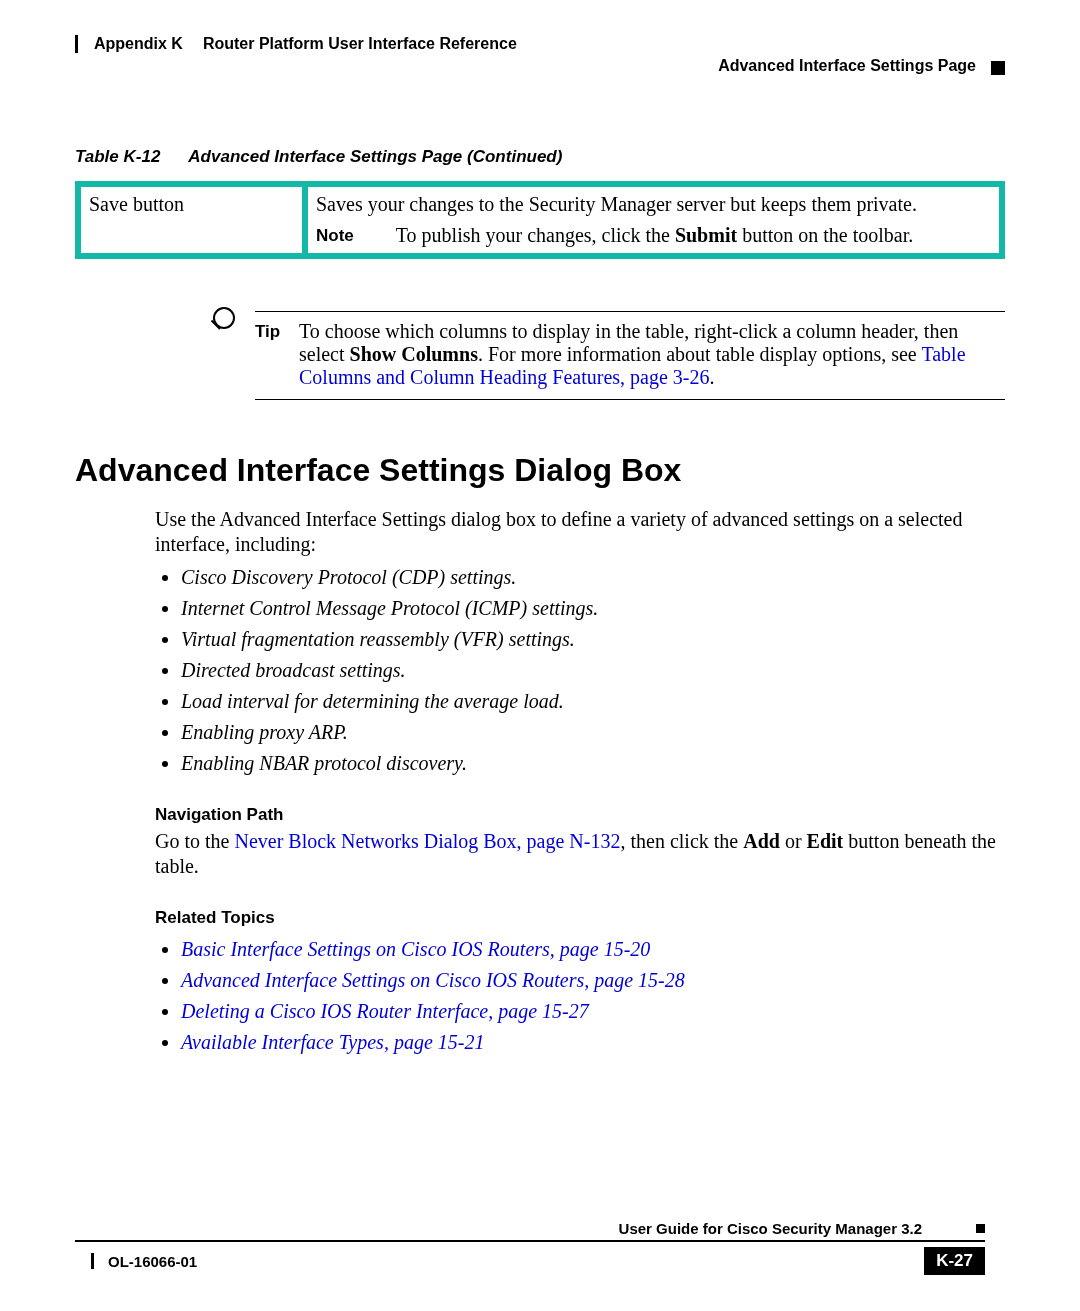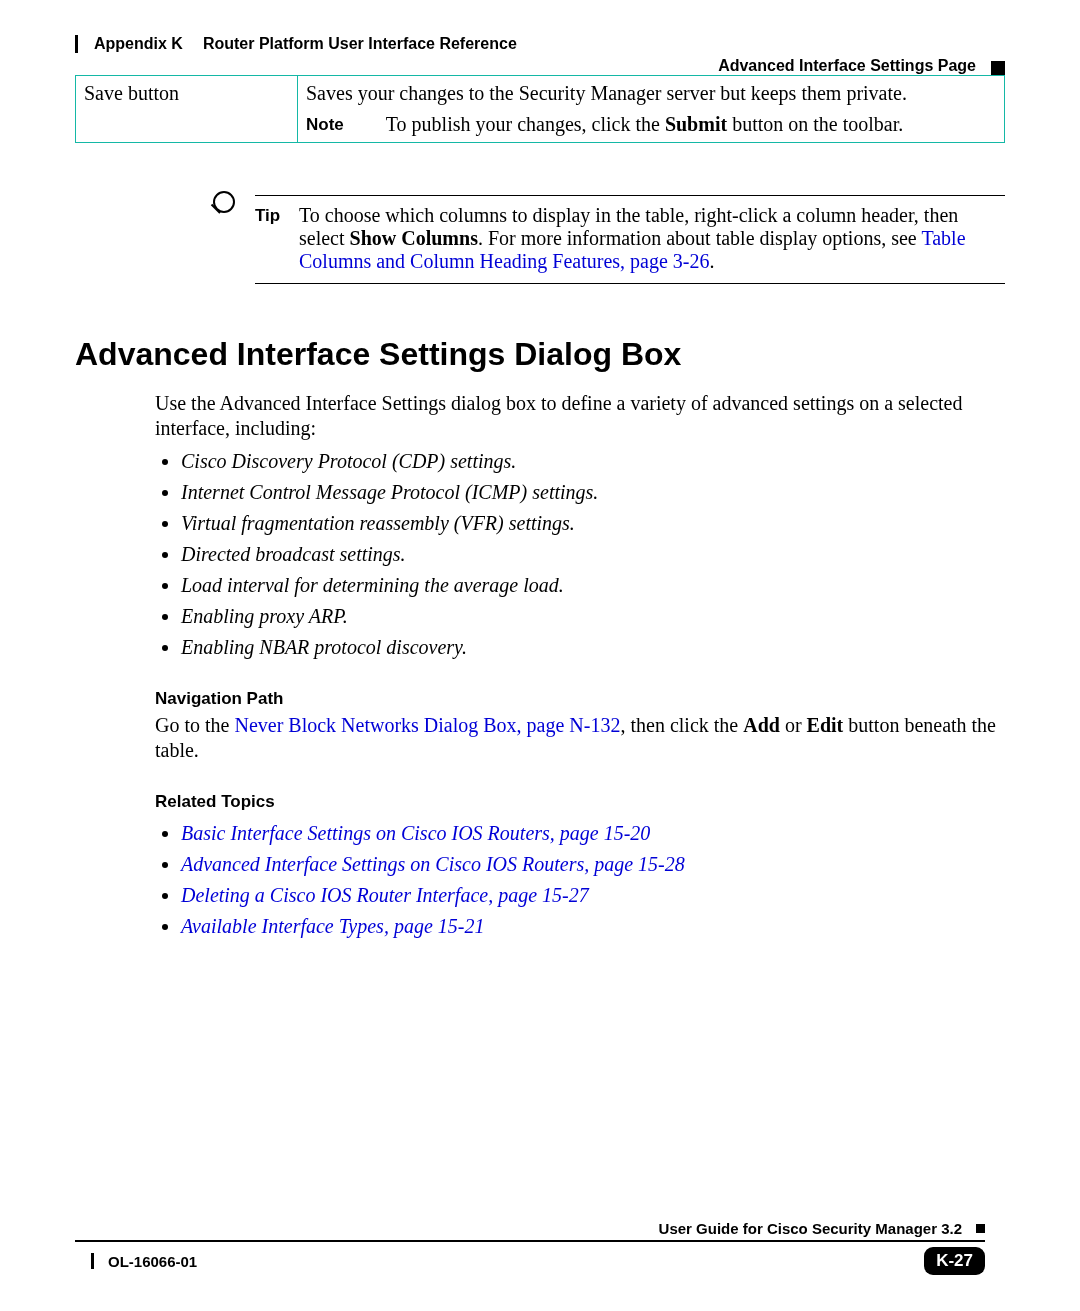--- a/index.html
+++ b/index.html
@@ -57,21 +57,21 @@
       margin-bottom: 14px;
     }
     .caption .gap { display: inline-block; width: 28px; }
     table.kvtable {
       width: 100%;
       border-collapse: collapse;
       font-family: "Times New Roman", Times, serif;
       font-size: 20px;
     }
     table.kvtable td {
-      border: 1px solid #14b8a6;
+      border: 6px solid #14b8a6;
       vertical-align: top;
       padding: 6px 8px;
       margin-top: 28px;
     }
     table.kvtable td.c1 {
       width: 205px;
     }
     .note-row {
       margin-top: 8px;
       display: flex;
@@ -180,20 +180,21 @@
       left: 75px;
       right: 95px;
     }
     .footer-line1 {
       display: flex;
       justify-content: flex-end;
       align-items: center;
       font-family: Arial, Helvetica, sans-serif;
       font-weight: bold;
       font-size: 15px;
+      gap: 40px;
     }
     .footer-rule {
       border: none;
       border-top: 2px solid #000;
       margin: 3px 0 5px 0;
     }
     .footer-line2 {
       display: flex;
       justify-content: space-between;
       align-items: center;
@@ -212,21 +213,20 @@
       background: #000;
       margin-right: 14px;
     }
     .page-badge {
       background: #000;
       color: #fff;
       padding: 4px 12px;
       font-family: Arial, Helvetica, sans-serif;
       font-weight: bold;
       font-size: 17px;
-      border-radius: 9px;
     }
     .footer-line1 .sq {
       width: 9px;
       height: 9px;
       background: #000;
       margin-left: 14px;
     }
   </style>
 </head>
 <body>
@@ -237,20 +237,23 @@
     <span class="header-bar"></span>
     <span>Appendix K</span>
     <span style="width:20px;display:inline-block"></span>
     <span>Router Platform User Interface Reference</span>
   </div>
   <div class="header-subline">
     <span>Advanced Interface Settings Page</span>
     <span class="header-sq"></span>
   </div>
 
+  <div class="caption">
+    <span>Table K-12</span><span class="gap"></span><span>Advanced Interface Settings Page (Continued)</span>
+  </div>
 
   <table class="kvtable">
     <tbody>
         <tr>
       <td class="c1">Save button</td>
       <td>
         <span>Saves your changes to the Security Manager server but keeps them private.</span>
         <div class="note-row">
           <span class="note-label">Note</span>
           <span>

